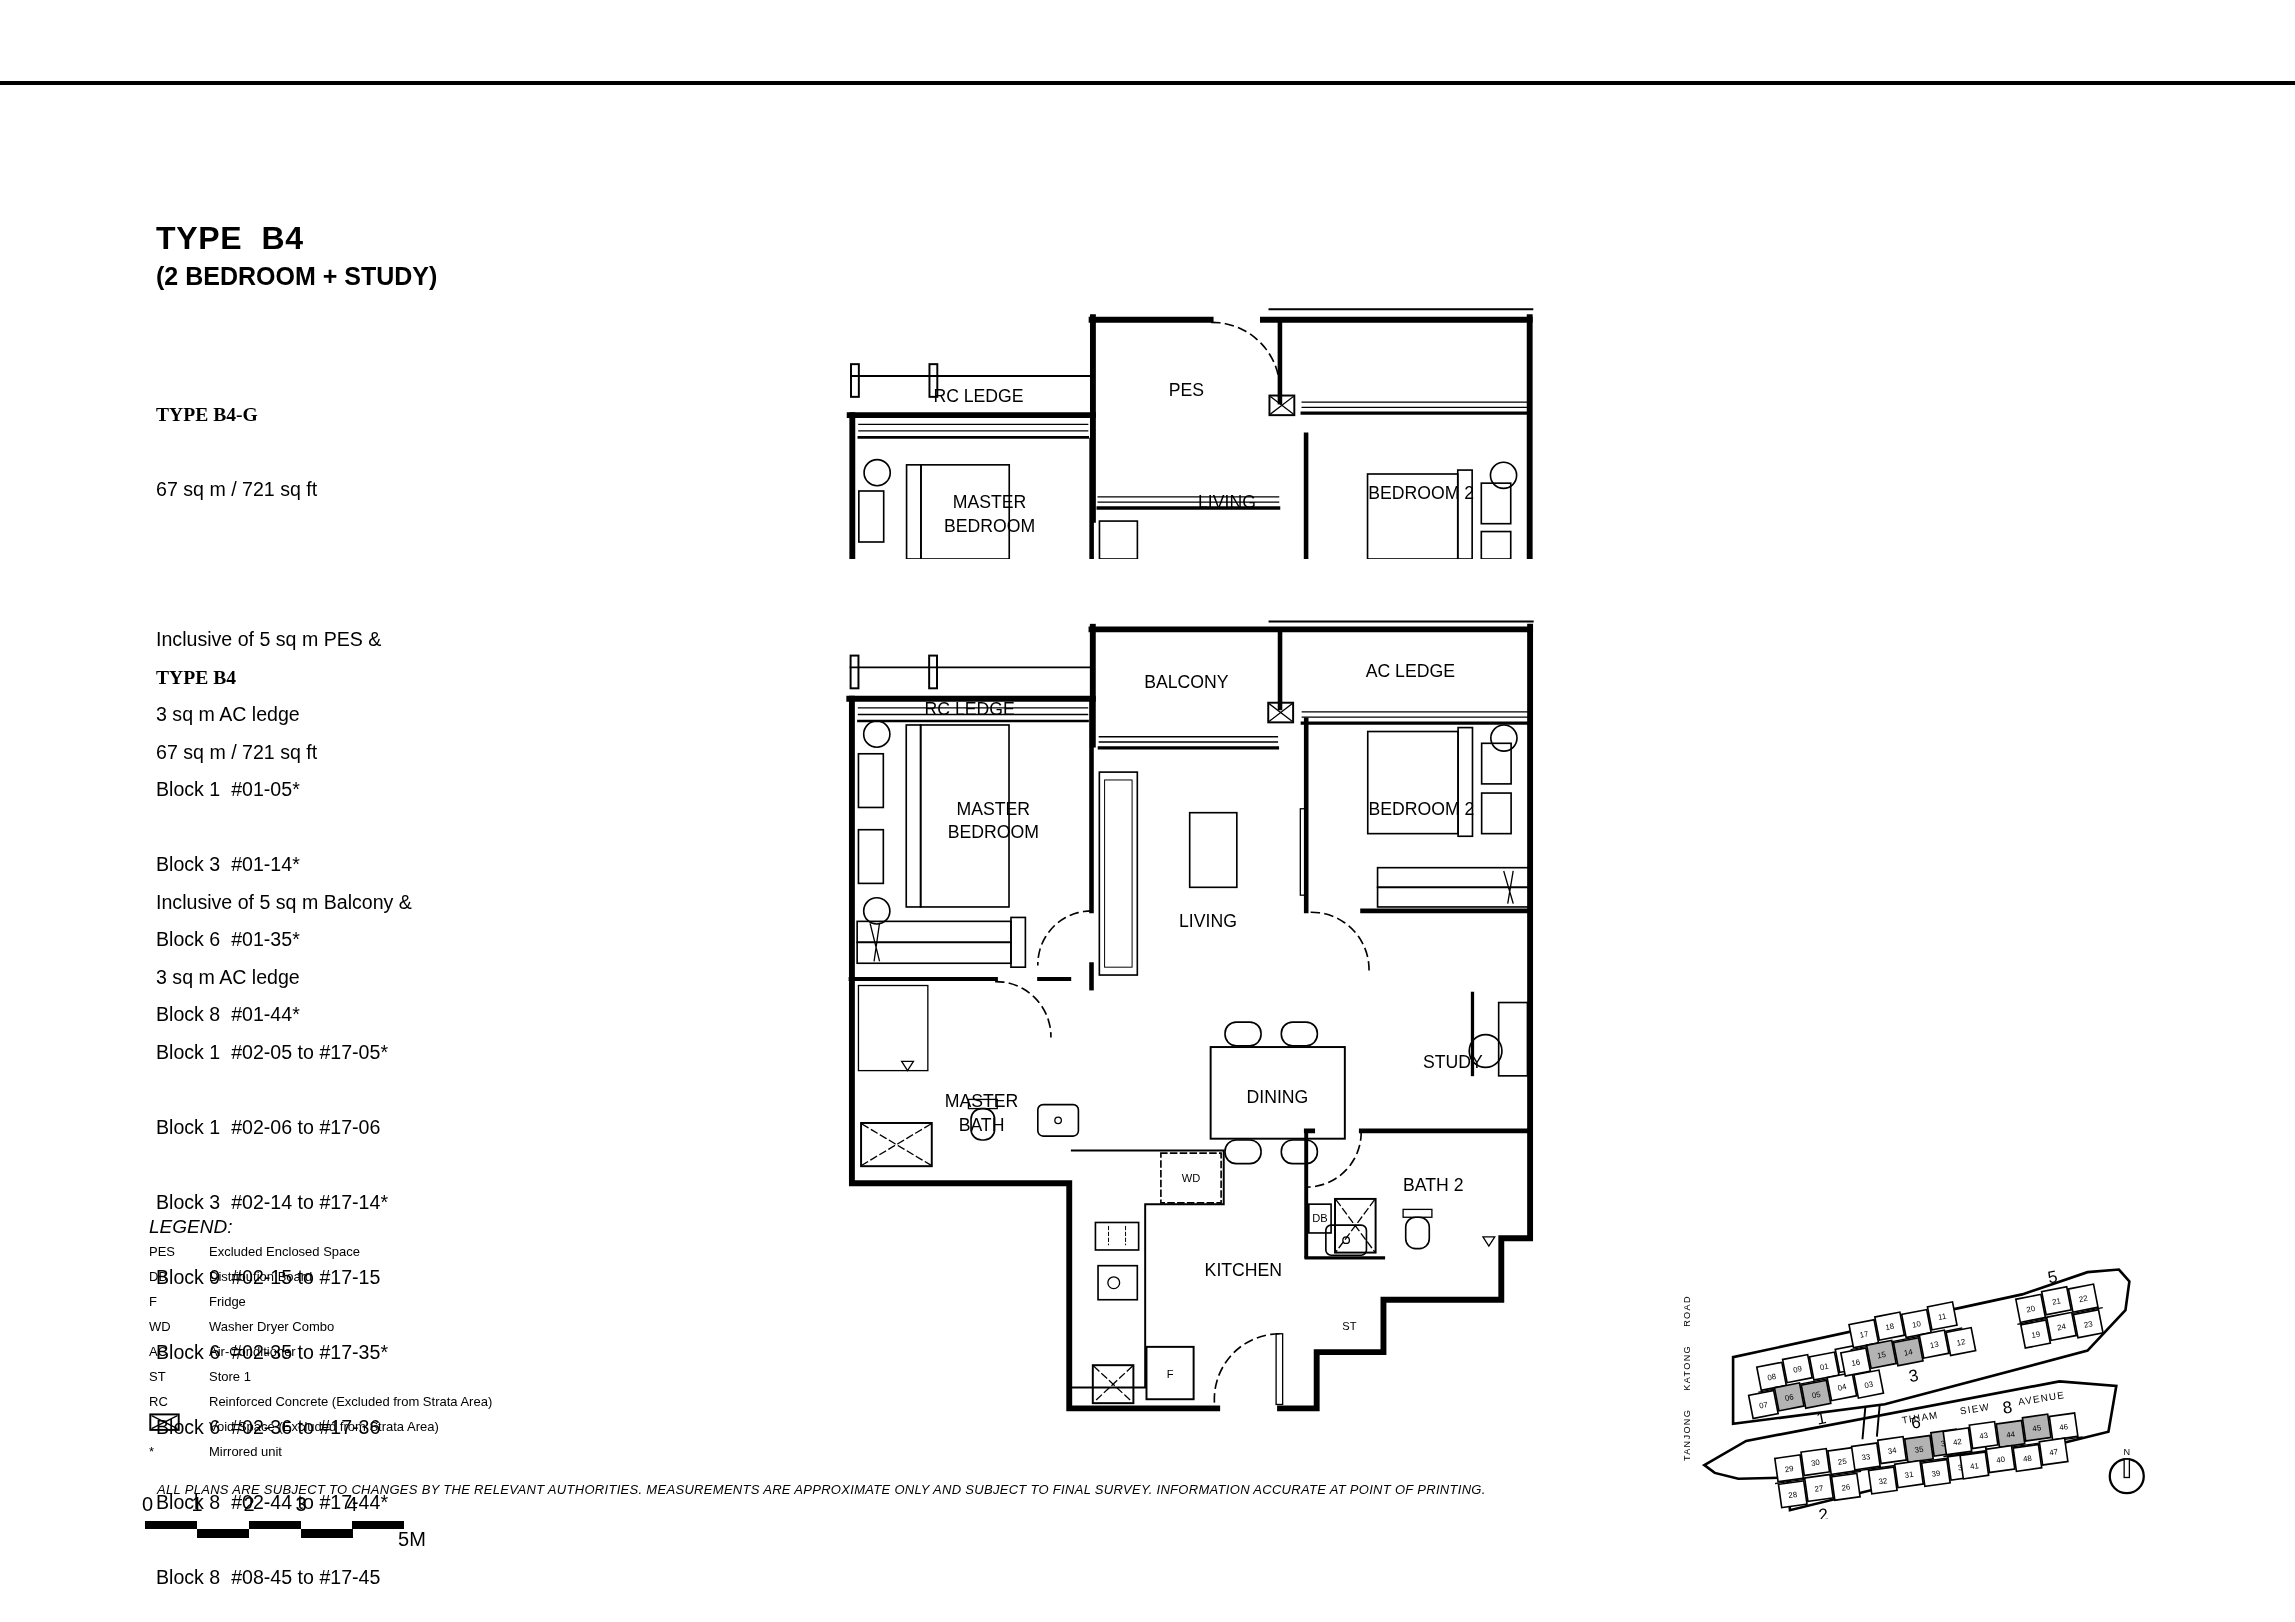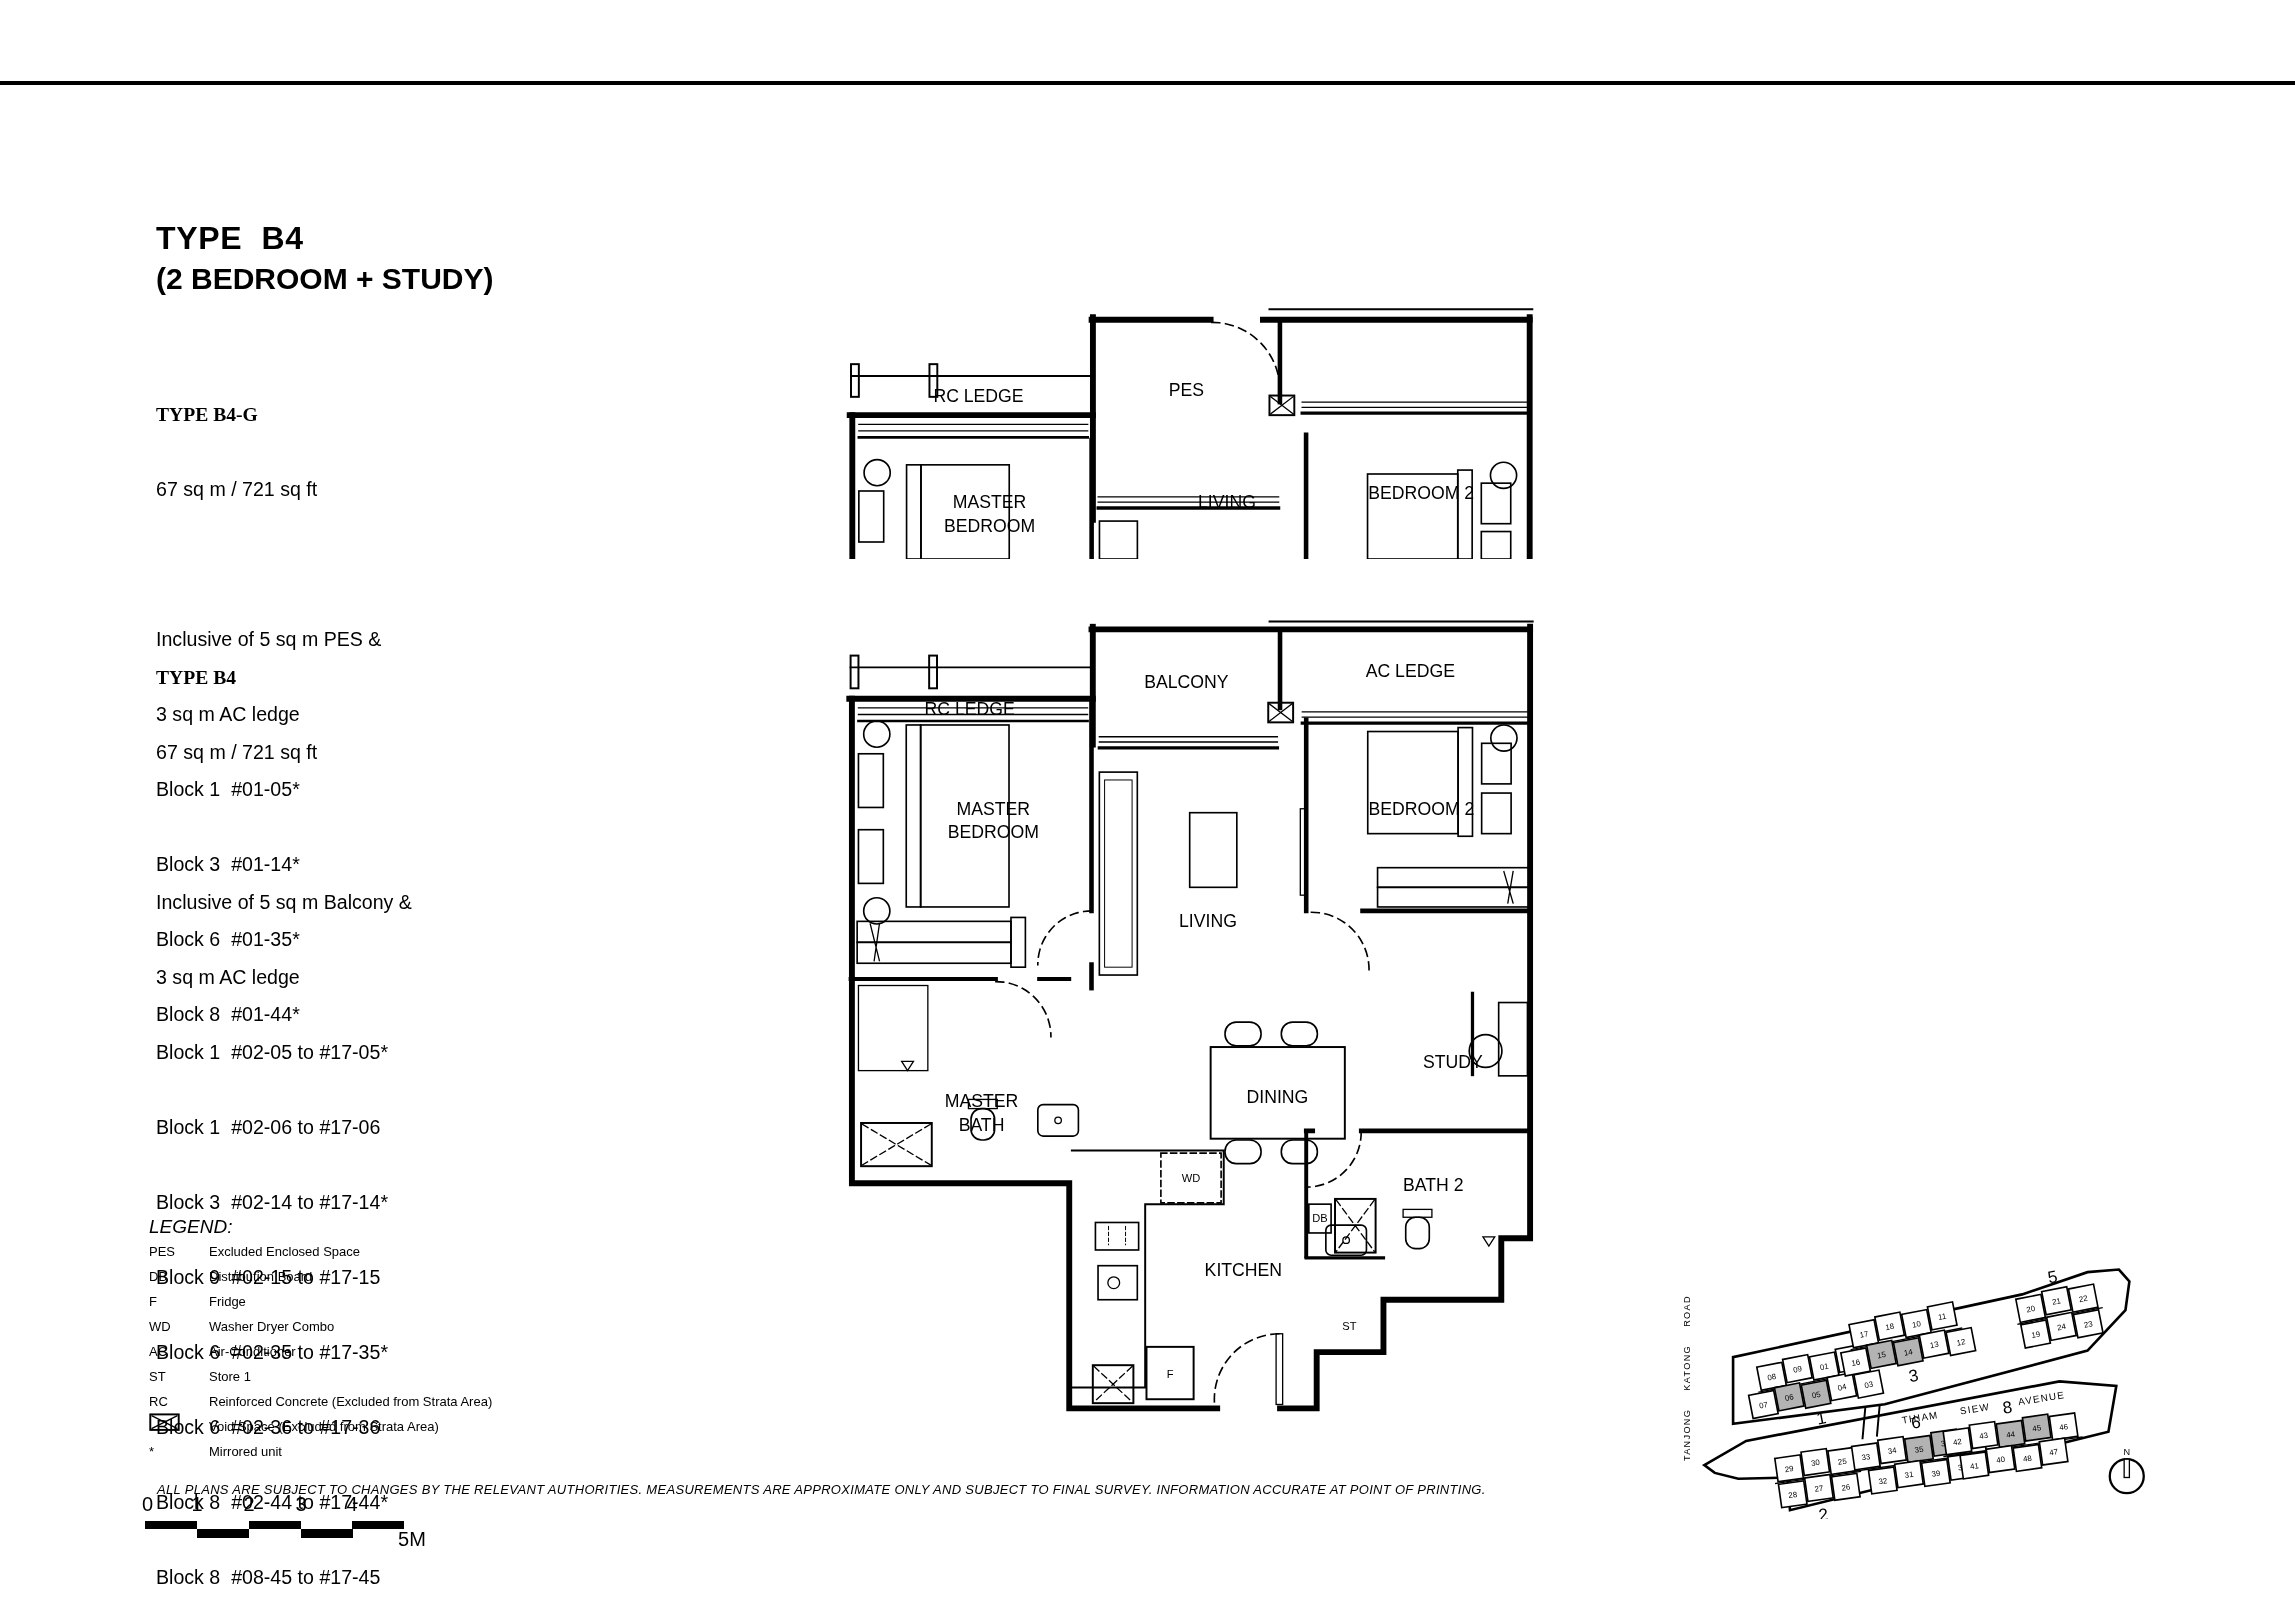--- a/index.html
+++ b/index.html
@@ -3,21 +3,21 @@
 <meta charset="utf-8">
 <style>
   html,body{margin:0;padding:0;}
   body{
     width:2295px;height:1622px;position:relative;background:#ffffff;
     font-family:"Liberation Sans",sans-serif;color:#000;overflow:hidden;
   }
   .abs{position:absolute;}
   .topline{left:0;top:81px;width:2295px;height:3.9px;background:#000;}
   .title{left:156px;top:220px;font-size:32px;font-weight:bold;white-space:pre;letter-spacing:0.7px;}
-  .subtitle{left:156px;top:262px;font-size:30px;font-weight:bold;white-space:pre;}
+  .subtitle{left:156px;top:262px;font-size:25px;font-weight:bold;white-space:pre;}
   .infoblock{font-size:19.6px;line-height:25px;white-space:pre;}
   .infoblock .head{font-weight:bold;font-family:Liberation Serif, serif;}
   .infoblock .gap{height:25px;}
   .legend{left:149px;top:1214px;font-size:13px;line-height:25px;}
   .legend .lg-head{font-size:19px;margin-bottom:0;font-style:italic;}
   .lg-row{display:flex;align-items:center;height:25px;}
   .lg-key{width:60px;flex:0 0 60px;}
   .scalewrap{left:145px;top:1493px;width:275px;height:46px;}
   .scalenum{position:absolute;top:0;font-size:20px;transform:translateX(-50%);}
   .bar{position:absolute;background:#000;height:8.5px;width:52px;}

